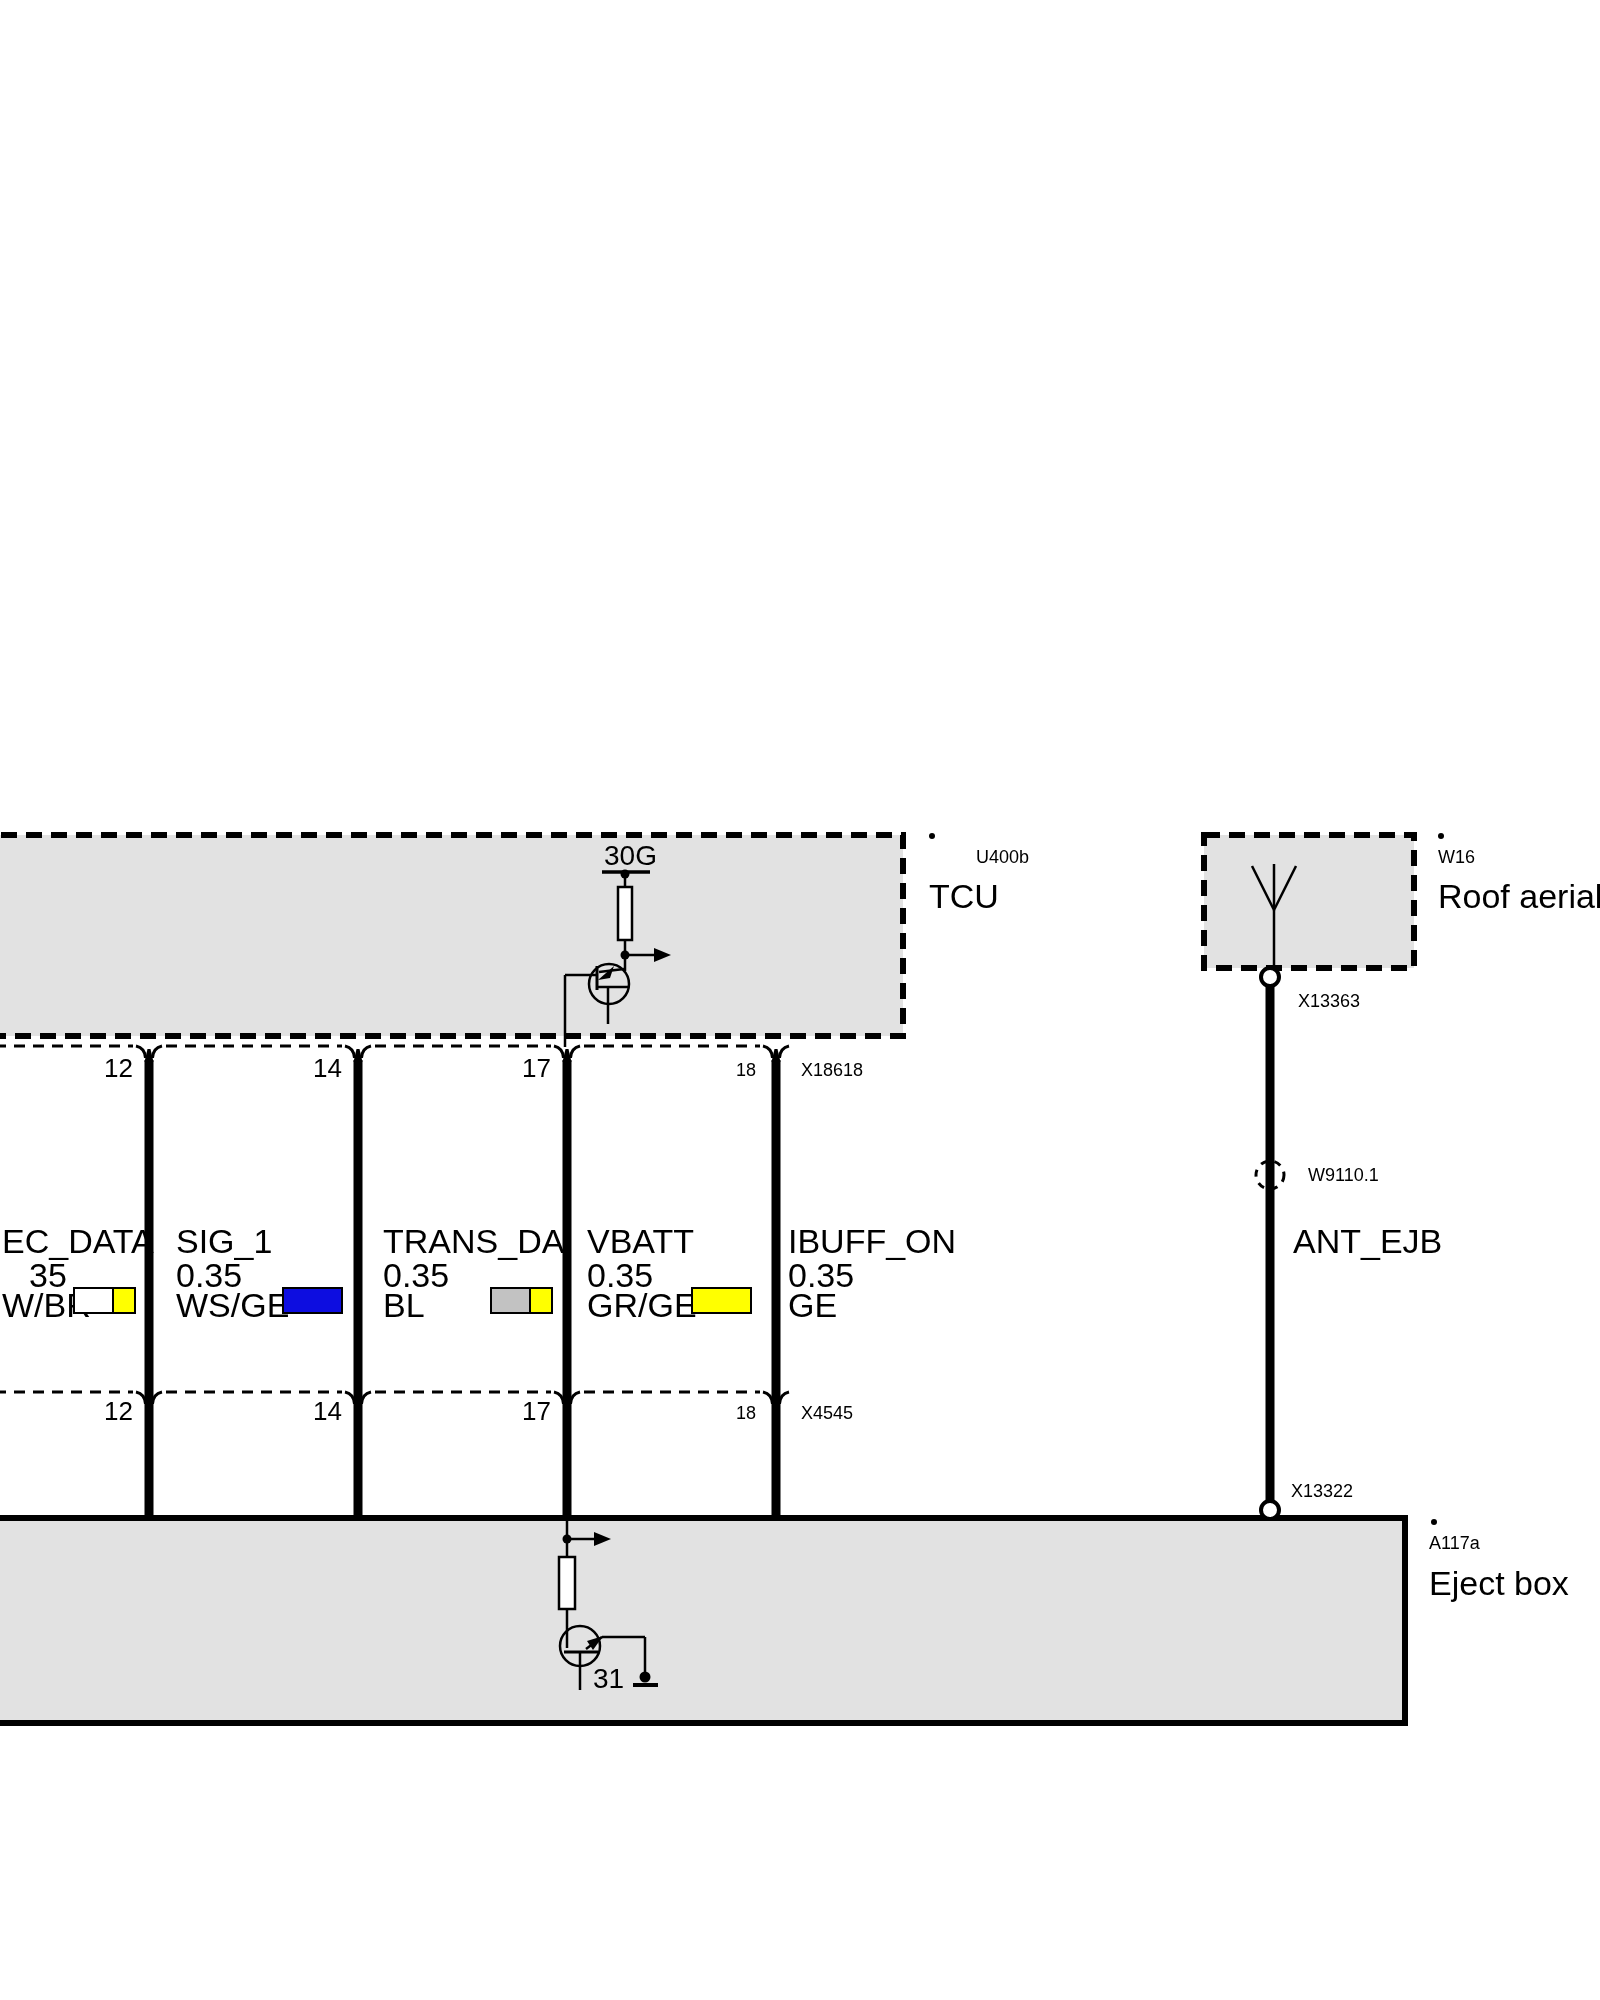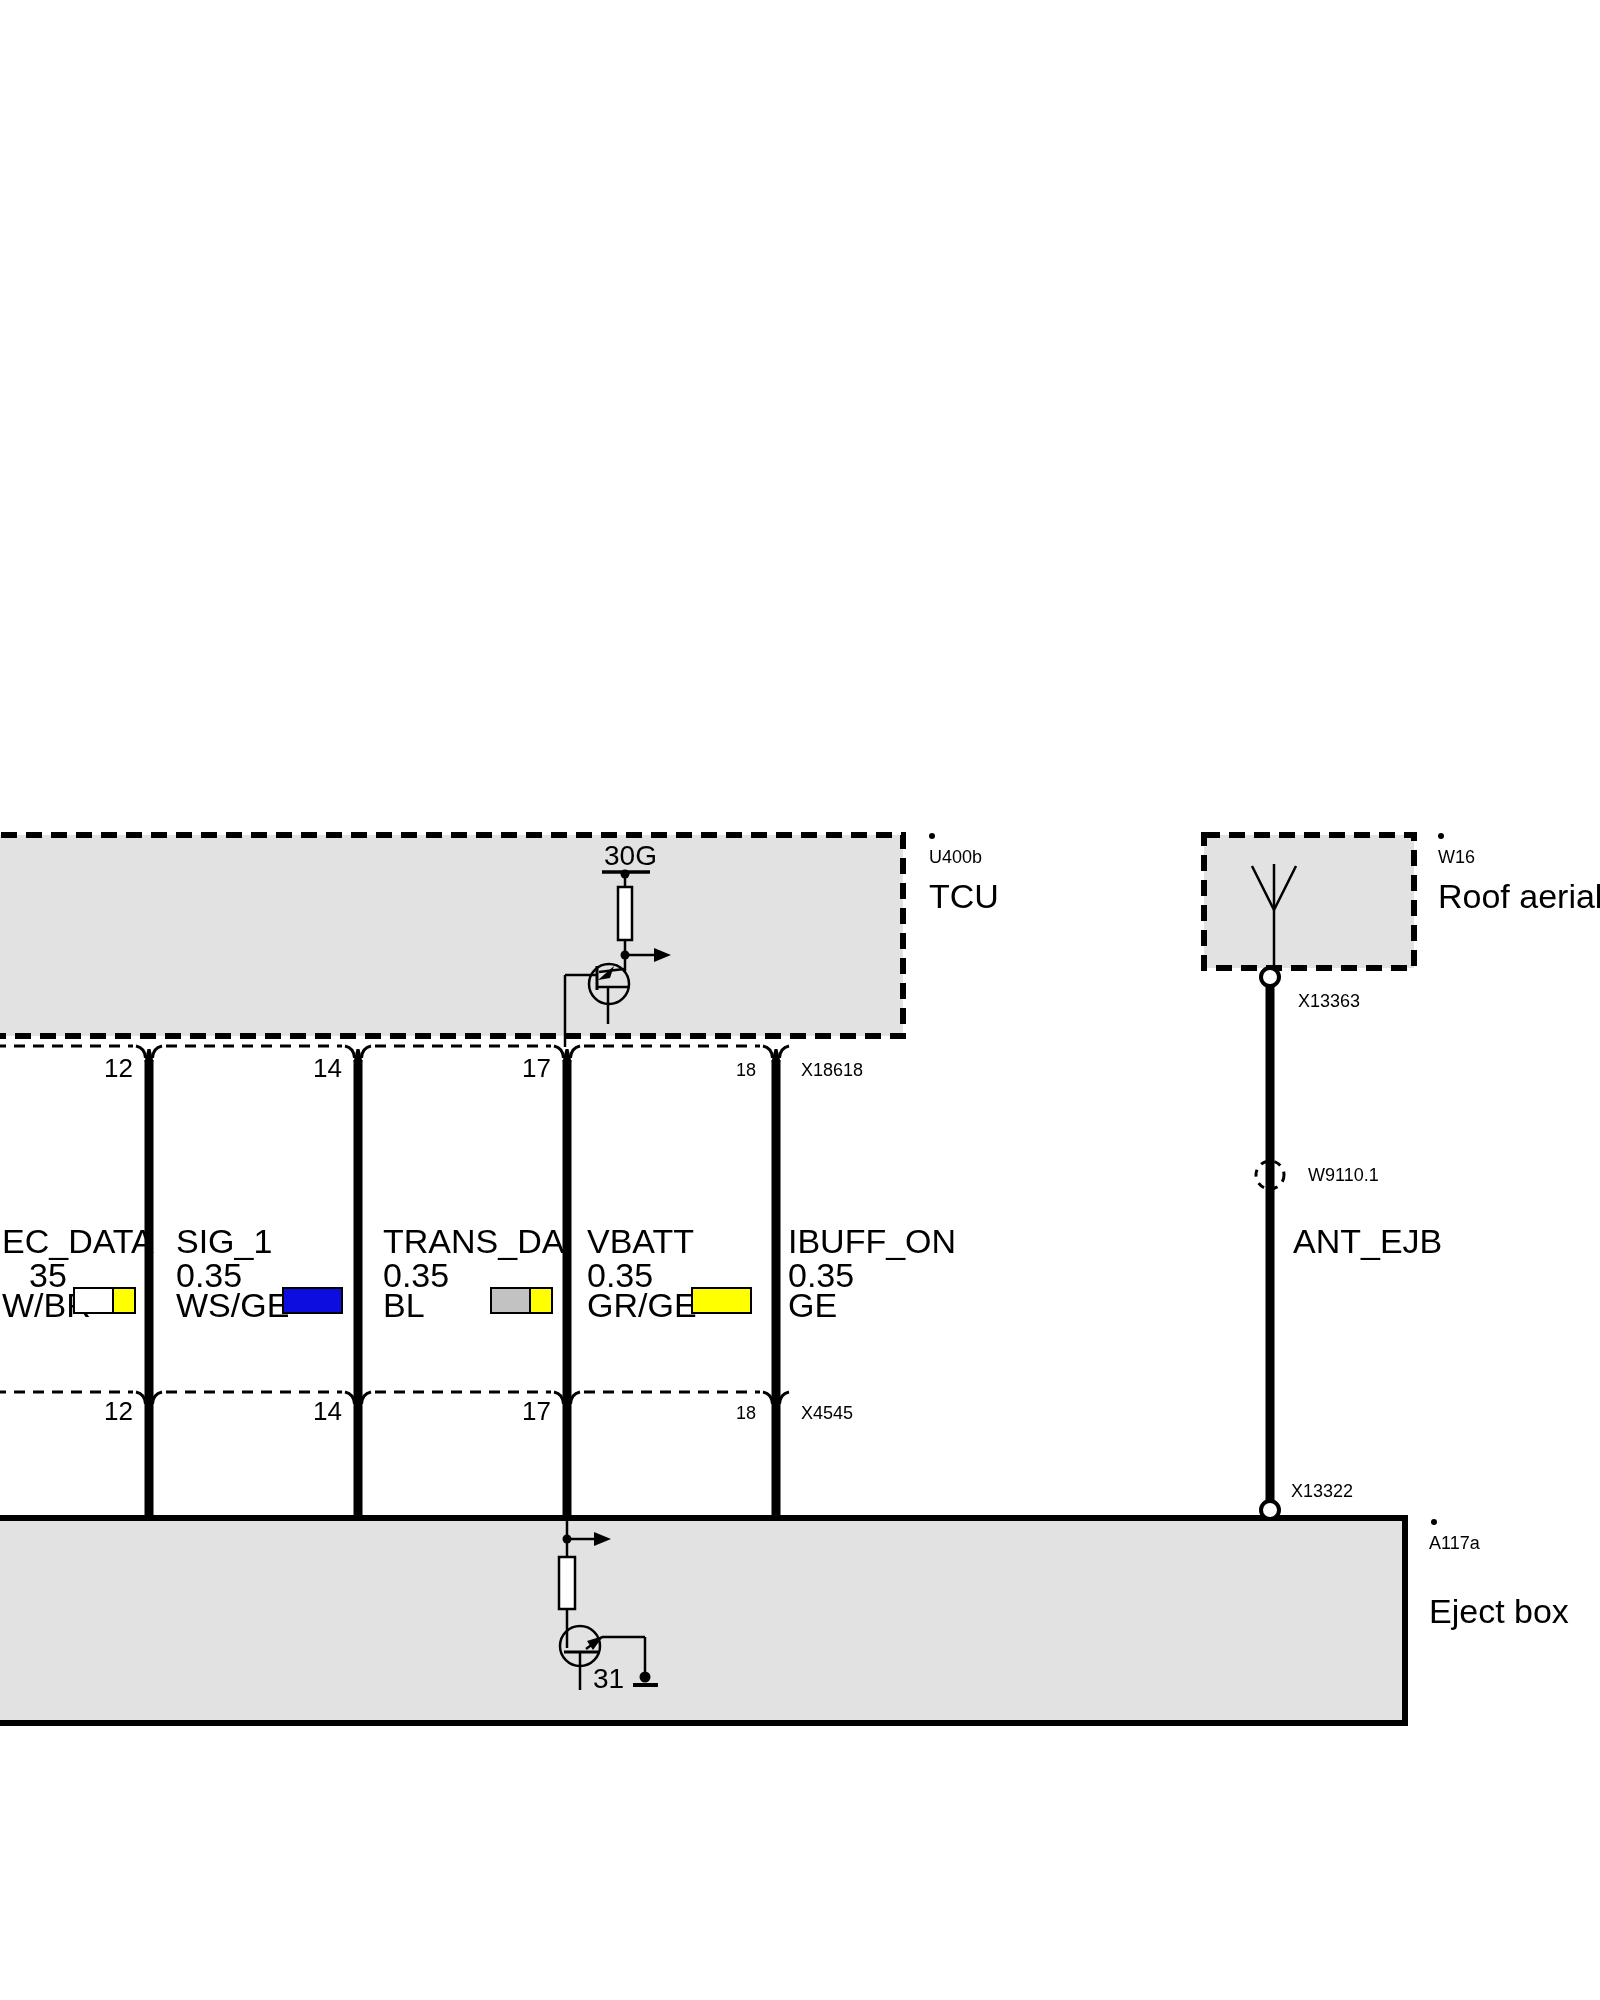--- a/index.html
+++ b/index.html
@@ -138,28 +138,28 @@
           <path d="M -13 0 Q -4 2 -3.5 12"></path>
           <path d="M 13 0 Q 4 2 3.5 12"></path>
         </g>
     </g>
 
     <circle cx="1270" cy="1175" r="14" fill="none" stroke="#000" stroke-width="3" stroke-dasharray="7 7"></circle>
     <circle cx="1270" cy="977" r="9" fill="#ffffff" stroke="#000" stroke-width="4"></circle>
     <circle cx="1270" cy="1510" r="9" fill="#ffffff" stroke="#000" stroke-width="4"></circle>
   </svg>
 
-  <div class="lbl t-sm" style="left:929px;top:848px;">U400b</div>
+  <div class="lbl t-sm" style="left:976px;top:848px;">U400b</div>
   <div class="lbl t-lg" style="left:929px;top:879px;">TCU</div>
 
   <div class="lbl t-sm" style="left:1438px;top:848px;">W16</div>
   <div class="lbl t-lg" style="left:1438px;top:879px;">Roof aerial</div>
 
   <div class="lbl t-sm" style="left:1429px;top:1534px;">A117a</div>
-  <div class="lbl t-lg" style="left:1429px;top:1566px;margin-top:28px;">Eject box</div>
+  <div class="lbl t-lg" style="left:1429px;top:1566px;">Eject box</div>
 
   <div class="lbl t-md" style="left:604px;top:841px;">30G</div>
   <div class="lbl t-md" style="left:593px;top:1664px;">31</div>
 
   <div class="lbl t-pin pin-num" style="left:63px;top:1055px;">12</div>
   <div class="lbl t-pin pin-num" style="left:272px;top:1055px;">14</div>
   <div class="lbl t-pin pin-num" style="left:481px;top:1055px;">17</div>
   <div class="lbl t-sm pin-num" style="left:686px;top:1061px;">18</div>
   <div class="lbl t-sm" style="left:801px;top:1061px;">X18618</div>
 

